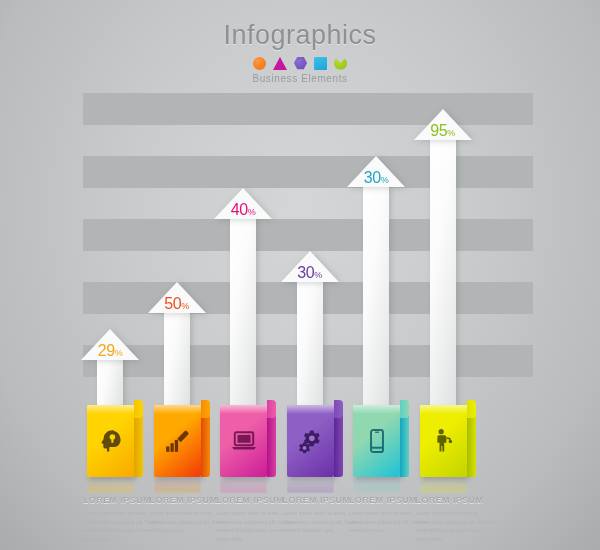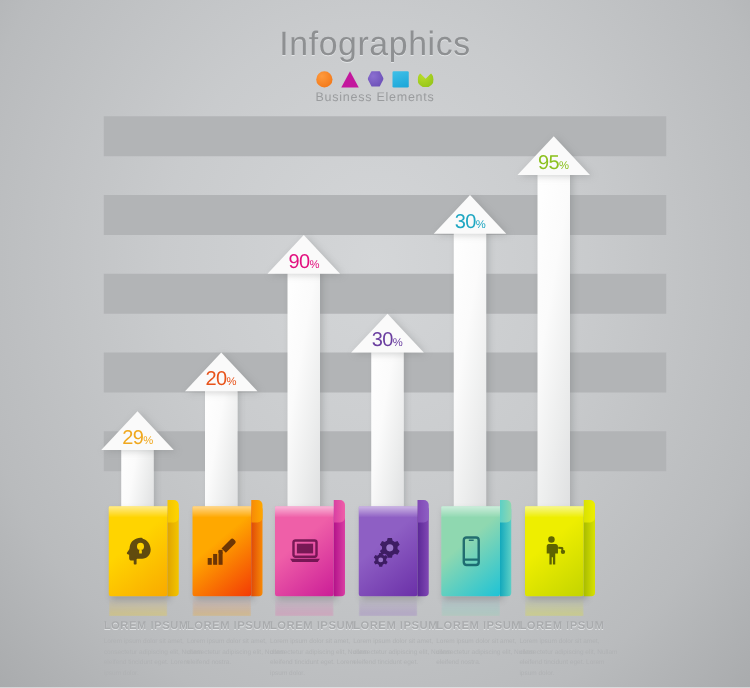--- a/index.html
+++ b/index.html
@@ -227,26 +227,26 @@
 
   <div id="arrows-layer">
       <div class="arrow" style="left: 70px; width: 80px; top: 329.25px; height: 78.75px;">
         <div class="shaft" style="width: 26px; height: 51.75px;"></div>
         <div class="head" style="top: 0px;"></div>
         <div class="pct" style="color: rgb(240, 168, 30); top: 13px;"><span>29</span><span class="sym">%</span></div>
       </div>
       <div class="arrow" style="left: 136.5px; width: 80px; top: 282px; height: 126px;">
         <div class="shaft" style="width: 26px; height: 99px;"></div>
         <div class="head" style="top: 0px;"></div>
-        <div class="pct" style="color: rgb(232, 83, 26); top: 13px;"><span>20</span><span class="sym">%</span></div>
+        <div class="pct" style="color: rgb(232, 83, 26); top: 13px;"><span>50</span><span class="sym">%</span></div>
       </div>
       <div class="arrow" style="left: 203px; width: 80px; top: 187.5px; height: 220.5px;">
         <div class="shaft" style="width: 26px; height: 193.5px;"></div>
         <div class="head" style="top: 0px;"></div>
-        <div class="pct" style="color: rgb(226, 16, 127); top: 13px;"><span>90</span><span class="sym">%</span></div>
+        <div class="pct" style="color: rgb(226, 16, 127); top: 13px;"><span>40</span><span class="sym">%</span></div>
       </div>
       <div class="arrow" style="left: 269.5px; width: 80px; top: 250.5px; height: 157.5px;">
         <div class="shaft" style="width: 26px; height: 130.5px;"></div>
         <div class="head" style="top: 0px;"></div>
         <div class="pct" style="color: rgb(107, 63, 160); top: 13px;"><span>30</span><span class="sym">%</span></div>
       </div>
       <div class="arrow" style="left: 336px; width: 80px; top: 156px; height: 252px;">
         <div class="shaft" style="width: 26px; height: 225px;"></div>
         <div class="head" style="top: 0px;"></div>
         <div class="pct" style="color: rgb(31, 167, 194); top: 13px;"><span>30</span><span class="sym">%</span></div>

